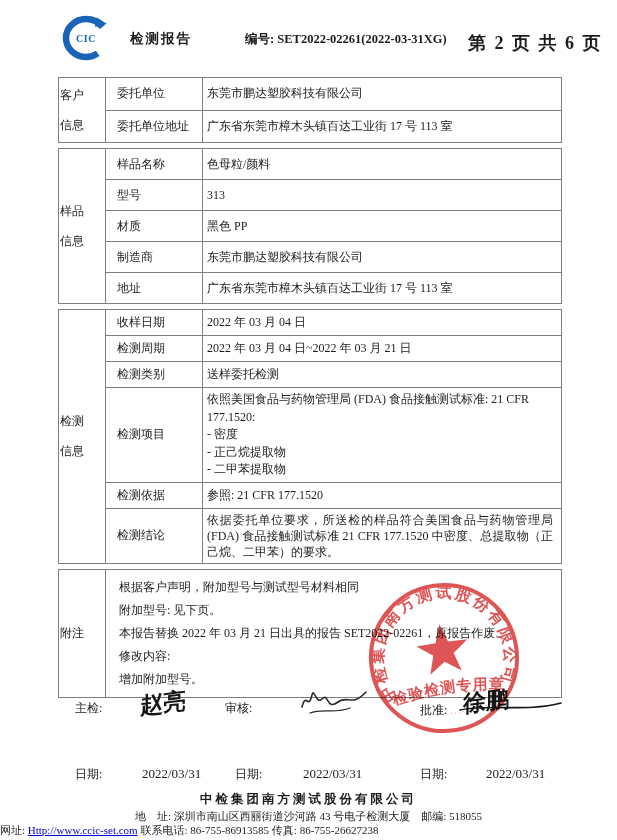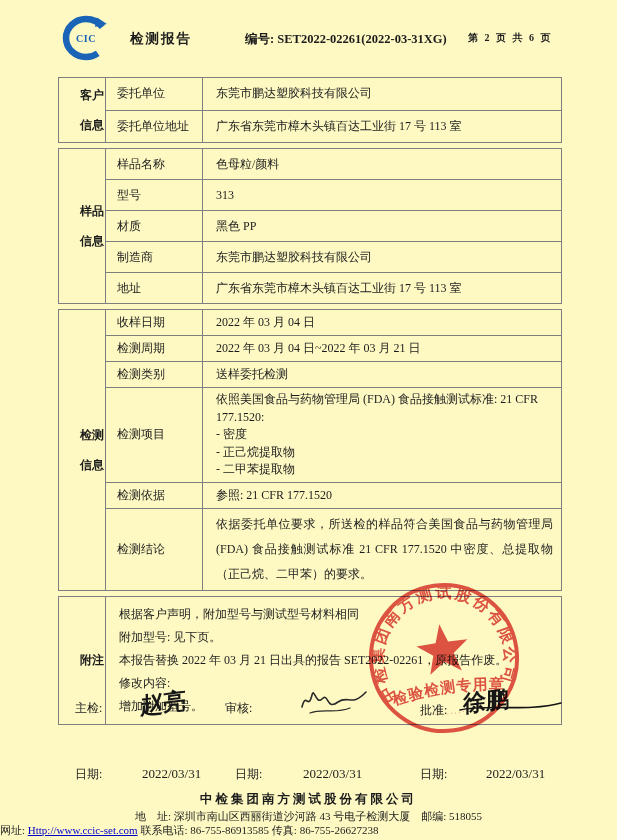--- a/index.html
+++ b/index.html
@@ -1,38 +1,38 @@
 <!DOCTYPE html>
 <html><head>
 <meta charset="utf-8">
 <style>
   * { margin:0; padding:0; box-sizing:border-box; }
   body { background:#e8e8e8; }
   .page {
     position:relative; width:617px; height:840px; margin:0 auto;
-    background:#fef9c3; overflow:hidden;
+    background:#ffffff; overflow:hidden;
     font-family:"Liberation Serif","DejaVu Serif",serif; color:#1c1c1c;
   }
   
   .hdr-logo { position:absolute; left:61px; top:15px; }
   .hdr-title { position:absolute; left:130px; top:30px; font-size:13.5px; font-weight:bold; letter-spacing:2px; }
   .hdr-no { position:absolute; left:237px; top:31px; font-size:12.5px; font-weight:bold;padding-left:8px; }
-  .hdr-page { position:absolute; left:468px; top:31px; font-size:10px; font-weight:bold; letter-spacing:2px; }
+  .hdr-page { position:absolute; left:468px; top:31px; font-size:18px; font-weight:bold; letter-spacing:2px; }
   
   .tables { position:absolute; left:58px; top:77px; width:503px; }
   table.sec { border-collapse:collapse; width:503px; table-layout:fixed; margin-bottom:5px; }
   .sec td { border:1px solid #7f7f7f; font-size:12px; vertical-align:middle; padding:3px 8px; }
   .sec col.c1 { width:47px; } .sec col.c2 { width:97px; } .sec col.c3 { width:359px; }
-  .sec td.group { text-align:right; padding:2px 1px; line-height:30px;font-weight:bold; }
+  .sec td.group { text-align:left; padding:2px 1px; line-height:30px; }
   .sec td.lbl { padding-left:11px; }
-  .sec td.val { padding-left:13px; }
+  .sec td.val { padding-left:4px; }
   .rowH td { height:31px; }
   .rowS td { height:26px; }
   .cell-lines div { line-height:17.5px; }
-  .cell-par { line-height:25px; text-align:justify; }
+  .cell-par { line-height:16px; text-align:justify; }
   .notes-cell { padding:6px 8px 6px 13px !important; }
   .notes-cell div { line-height:23px; }
   
   .sig-zone { position:absolute; left:58px; top:0; width:503px; }
   .sig-label { position:absolute; font-size:12px; }
   .hand { font-size:23px; color:#161616; display:inline-block;
           transform:rotate(-7deg) skewX(-7deg); font-weight:bold;
           font-family:"DejaVu Serif",serif; white-space:nowrap; }
   .date-val { position:absolute; font-size:13px; }
   

